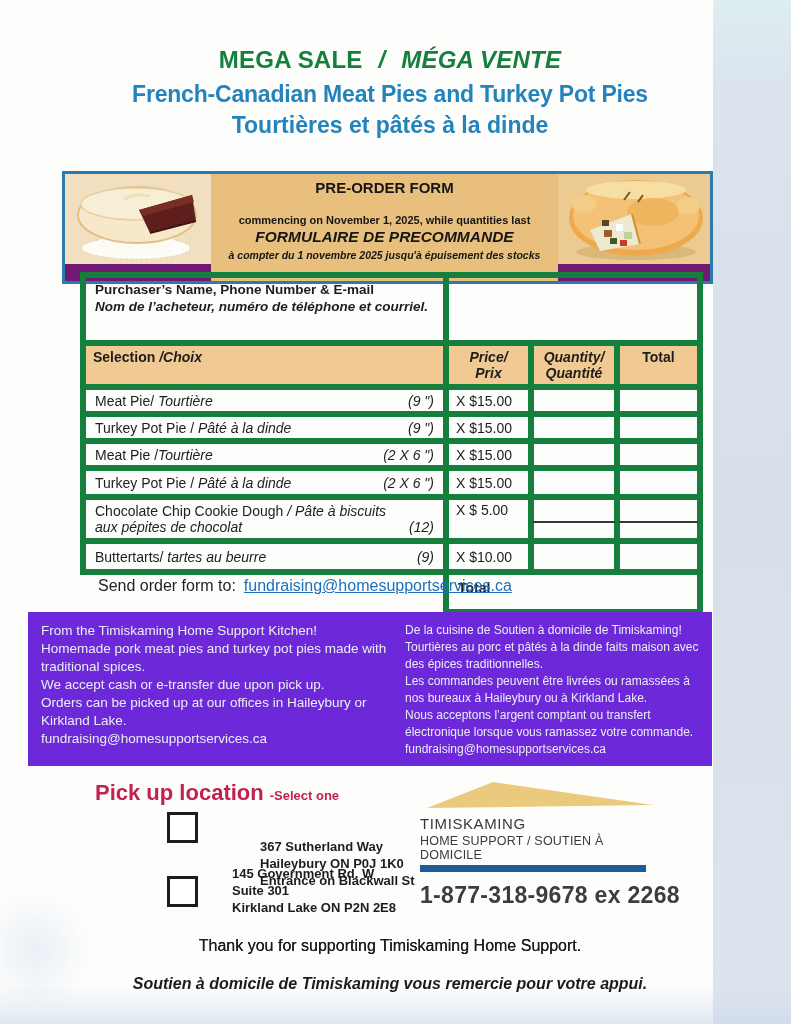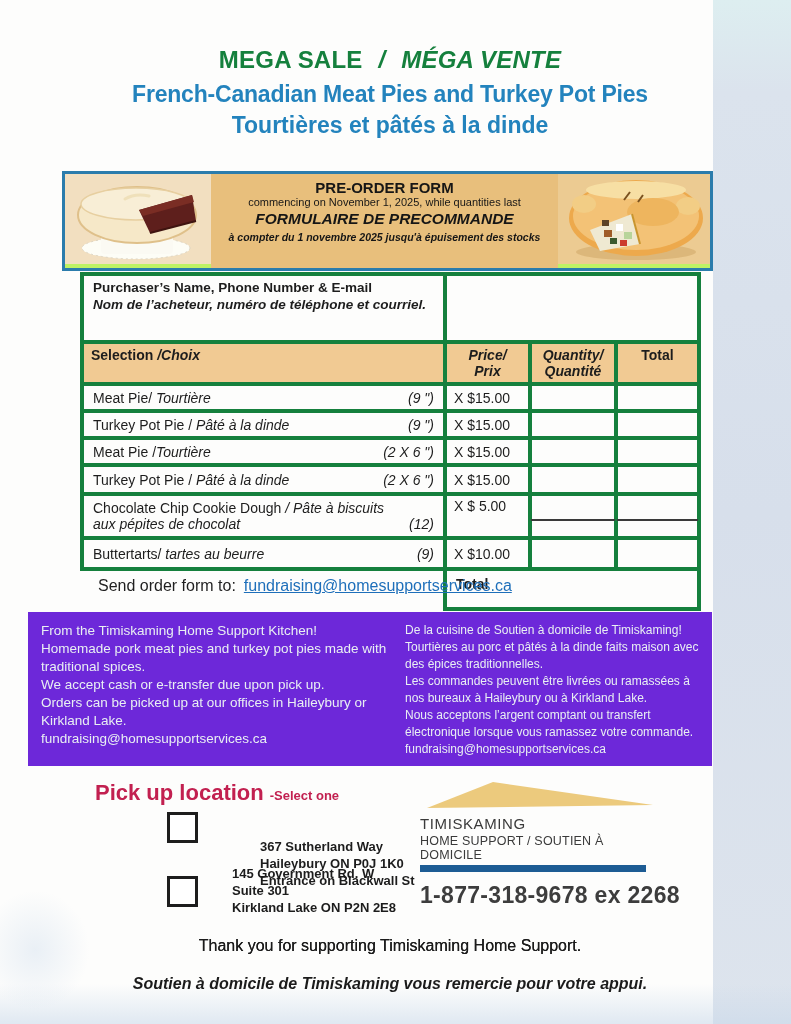--- a/index.html
+++ b/index.html
@@ -24,39 +24,39 @@
   }
   
   .title-block { position:absolute; left:0; top:46px; width:780px; text-align:center; }
   .title-line1 { font-size:24px; font-weight:bold; color:#15803d; letter-spacing:0.2px; }
   .title-line1 .sep { margin:0 16px; font-style:italic; }
   .title-line1 .fr  { font-style:italic; }
   .title-line2 { margin-top:7px; font-size:23px; font-weight:bold; color:#2383bd; letter-spacing:-0.2px; }
   .title-line3 { margin-top:4px; font-size:23px; font-weight:bold; color:#2383bd; }
   
   .banner {
-    position:absolute; left:62px; top:171px; width:651px; height:100px;
-    border:3px solid #2b7cac; background:#bef264; display:flex;justify-content:flex-end;
+    position:absolute; left:62px; top:171px; width:651px; height:113px;
+    border:3px solid #2b7cac; background:#701a75; display:flex;justify-content:flex-end;
   }
   .banner-photo { height:100%; flex:0 0 auto; }
   .banner-photo svg { display:block; }
   .banner-center {
     flex:1 1 auto; background:#e8bf7c; text-align:center; padding-top:5px;
     color:#161616; overflow:hidden;
   }
   .banner-h-en { font-size:15px; font-weight:bold; }
-  .banner-n-en { font-size:11px; font-weight:normal; margin-top:0; }
+  .banner-n-en { font-size:11px; font-weight:bold; margin-top:18px; }
   .banner-h-fr { font-size:15.5px; font-weight:bold; font-style:italic; margin-top:2px; }
   .banner-n-fr { font-size:10.5px; font-weight:bold; font-style:italic; margin-top:3px; }
   
   table.order-table {
     position:absolute; left:80px; top:272px; width:617px;
     border-collapse:collapse; table-layout:fixed; color:#1d1d1d;
   }
-  .order-table td, .order-table th { border:4px solid #15803d; }
+  .order-table td, .order-table th { border:6px solid #15803d; }
   td.purchaser-cell { padding:4px 9px; vertical-align:top; }
   .p-en { display:block; font-weight:bold; font-size:13.5px; }
   .p-fr { display:block; font-weight:bold; font-style:italic; font-size:13.5px; margin-top:2px; }
   tr.purchaser-row { height:68px; }
   tr.head-row { height:37px; }
   .order-table th { background:#f1ca93; font-size:14px; padding:3px 7px; vertical-align:top; }
   th.h-sel { text-align:left; }
   th.h-sel .fr { font-style:italic; }
   th.h-price { text-align:center; font-style:italic; }
   th.h-qty { text-align:center; }

